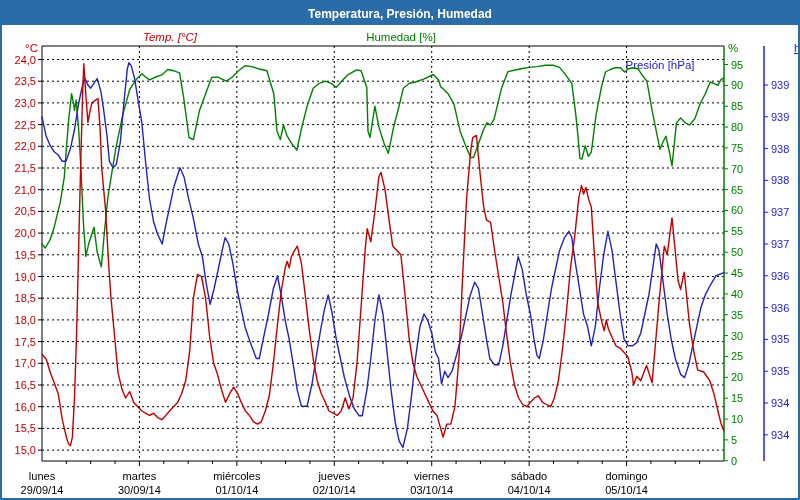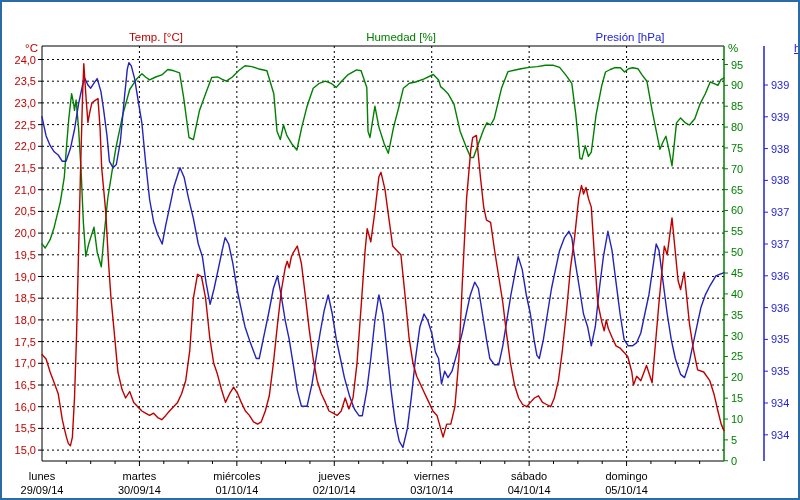--- a/index.html
+++ b/index.html
@@ -15,24 +15,27 @@
   }
   .legend-item{position:absolute;top:29px;transform:translateX(-50%);font-size:11.5px;white-space:nowrap;}
   .unit-label{position:absolute;top:40px;font-size:11.5px;white-space:nowrap;}
   #plot-svg{position:absolute;left:0;top:0;}
   text{font-family:"Liberation Sans",sans-serif;font-size:11px;}
 </style>
 </head>
 <body>
 
 <div id="root" style="border-color: rgb(42, 108, 168);">
-
-  <span class="legend-item" style="left: 154px; color: rgb(192, 0, 0);">Temp. [°C]</span>
+  <div id="titlebar" style="background: rgb(42, 108, 168);">
+    <span>Temperatura, Presión, Humedad</span>
+  </div>
+
+  <span class="legend-item" style="left: 168px; color: rgb(192, 0, 0); font-style: italic;">Temp. [°C]</span>
   <span class="legend-item" style="left: 399px; color: rgb(0, 128, 0); text-align: center;">Humedad [%]</span>
-  <span class="legend-item" style="left: 628px; color: rgb(34, 34, 221);">Presión [hPa]</span>
+  <span class="legend-item" style="left: 658px; color: rgb(34, 34, 221); margin-top: 28px;">Presión [hPa]</span>
 
   <span class="unit-label" style="left: 8px; width: 28px; text-align: right; color: rgb(192, 0, 0);">°C</span>
   <span class="unit-label" style="left: 726px; color: rgb(0, 128, 0);">%</span>
   <span class="unit-label" style="left: 792px; color: rgb(34, 34, 221); text-decoration: underline;">hPa</span>
 
   <svg id="plot-svg" width="796" height="496">
       <line x1="40" x2="722" y1="57.5" y2="57.5" stroke="#000000" stroke-width="1" stroke-dasharray="2 3"></line>
       <line x1="40" x2="722" y1="79.2" y2="79.2" stroke="#000000" stroke-width="1" stroke-dasharray="2 3"></line>
       <line x1="40" x2="722" y1="100.9" y2="100.9" stroke="#000000" stroke-width="1" stroke-dasharray="2 3"></line>
       <line x1="40" x2="722" y1="122.6" y2="122.6" stroke="#000000" stroke-width="1" stroke-dasharray="2 3"></line>

